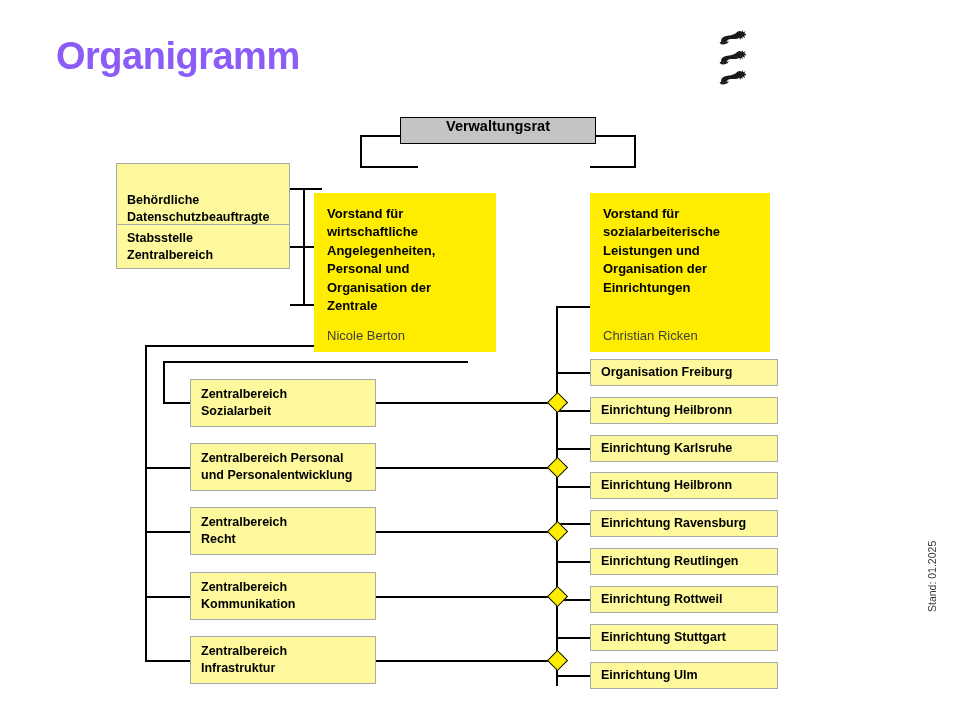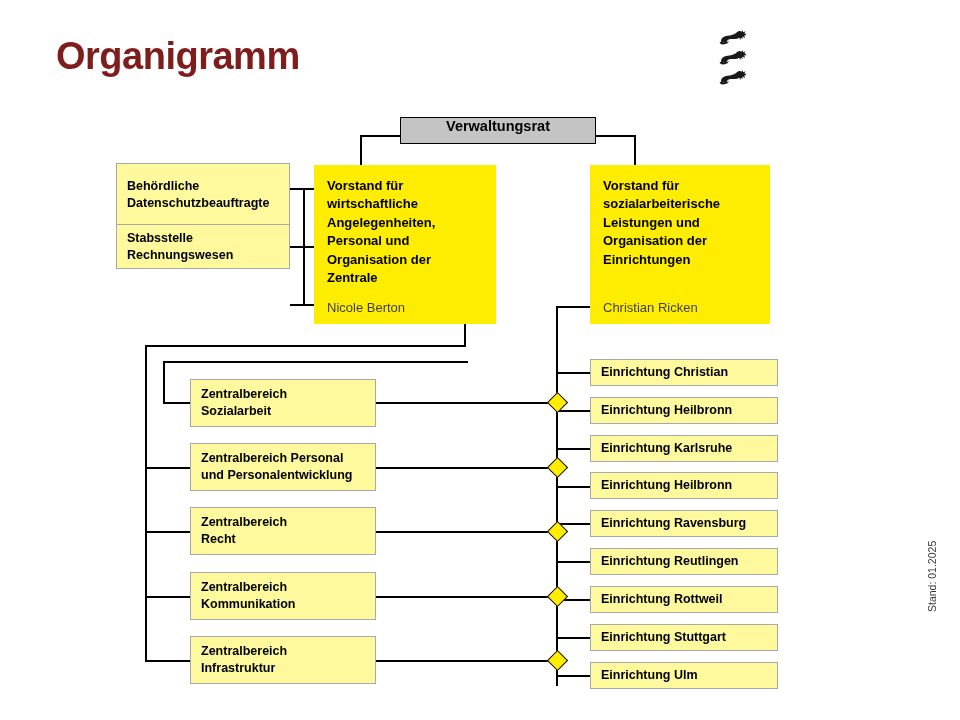--- a/index.html
+++ b/index.html
@@ -8,21 +8,21 @@
     background:#ffffff;
     font-family:"Liberation Sans", sans-serif;
     overflow:hidden;
     position:relative;
   }
   #root{position:absolute;left:0;top:0;width:960px;height:720px;}
 
   
   .page-title{
     position:absolute;left:56px;top:35px;
-    font-size:38px;font-weight:bold;color:#7f1d1d;
+    font-size:38px;font-weight:bold;color:#8b5cf6;
     letter-spacing:-0.5px;
   }
   .brand{
     position:absolute;left:718px;top:28px;
     display:flex;align-items:flex-start;gap:12px;
   }
   .brand-crest{width:46px;display:flex;flex-direction:column;gap:1px;}
   .brand-crest svg{display:block;}
   .brand-text{
     font-size:16.5px;font-weight:bold;color:#1a1a1a;
@@ -47,21 +47,21 @@
 
   .box-gray{
     background:#c4c4c4;border:1.5px solid #000;
     display:flex;justify-content:center;
   }
   .box-gray .label{
     position:static;text-align:center;font-size:14.5px;left:auto;right:auto;
   }
 
   .box-vorstand{
-    background:#ffed00;border:1px solid #ffed00;
+    background:#ffed00;border:1px solid #ffed00;margin-top:28px;
   }
   .box-vorstand .title{
     position:absolute;left:12px;right:8px;top:11px;
     font-size:13px;font-weight:bold;color:#000;line-height:1.42;
     white-space:pre-line;
   }
   .box-vorstand .person{
     position:absolute;left:12px;right:8px;bottom:8px;
     font-size:13px;font-weight:normal;color:#404040;
   }
@@ -165,27 +165,27 @@
   <div class="diamond" style="left:550px;top:395px;"></div>
   <div class="diamond" style="left:550px;top:460px;"></div>
   <div class="diamond" style="left:550px;top:524px;"></div>
   <div class="diamond" style="left:550px;top:589px;"></div>
   <div class="diamond" style="left:550px;top:653px;"></div>
 
   <div class="box box-gray" style="left:400px;top:117px;width:196px;height:27px;">
     <span class="label">Verwaltungsrat</span>
   </div>
 
-  <div class="box box-light" style="left:116px;top:163px;width:174px;height:64px;">
+  <div class="box box-light" style="left:116px;top:163px;width:174px;height:64px;align-items:flex-end;">
     <span class="label">Behördliche
 Datenschutzbeauftragte</span>
   </div>
   <div class="box box-light" style="left:116px;top:224px;width:174px;height:45px;">
     <span class="label">Stabsstelle
-Rechnungswesen</span>
+Zentralbereich</span>
   </div>
 
   <div class="box box-vorstand" style="left:314px;top:165px;width:182px;height:159px;">
     <span class="title">Vorstand für
 wirtschaftliche
 Angelegenheiten,
 Personal und
 Organisation der
 Zentrale</span>
     <span class="person">Nicole Berton</span>
@@ -214,21 +214,21 @@
   <div class="box box-light" style="left:190px;top:572px;width:186px;height:48px;">
     <span class="label">Zentralbereich
 Kommunikation</span>
   </div>
   <div class="box box-light" style="left:190px;top:636px;width:186px;height:48px;">
     <span class="label">Zentralbereich
 Infrastruktur</span>
   </div>
 
   <div class="box box-light box-einrichtung" style="left:590px;top:359px;width:188px;height:27px;">
-    <span class="label">Einrichtung Christian</span>
+    <span class="label">Organisation Freiburg</span>
   </div>
   <div class="box box-light box-einrichtung" style="left:590px;top:397px;width:188px;height:27px;">
     <span class="label">Einrichtung Heilbronn</span>
   </div>
   <div class="box box-light box-einrichtung" style="left:590px;top:435px;width:188px;height:27px;">
     <span class="label">Einrichtung Karlsruhe</span>
   </div>
   <div class="box box-light box-einrichtung" style="left:590px;top:472px;width:188px;height:27px;">
     <span class="label">Einrichtung Heilbronn</span>
   </div>

